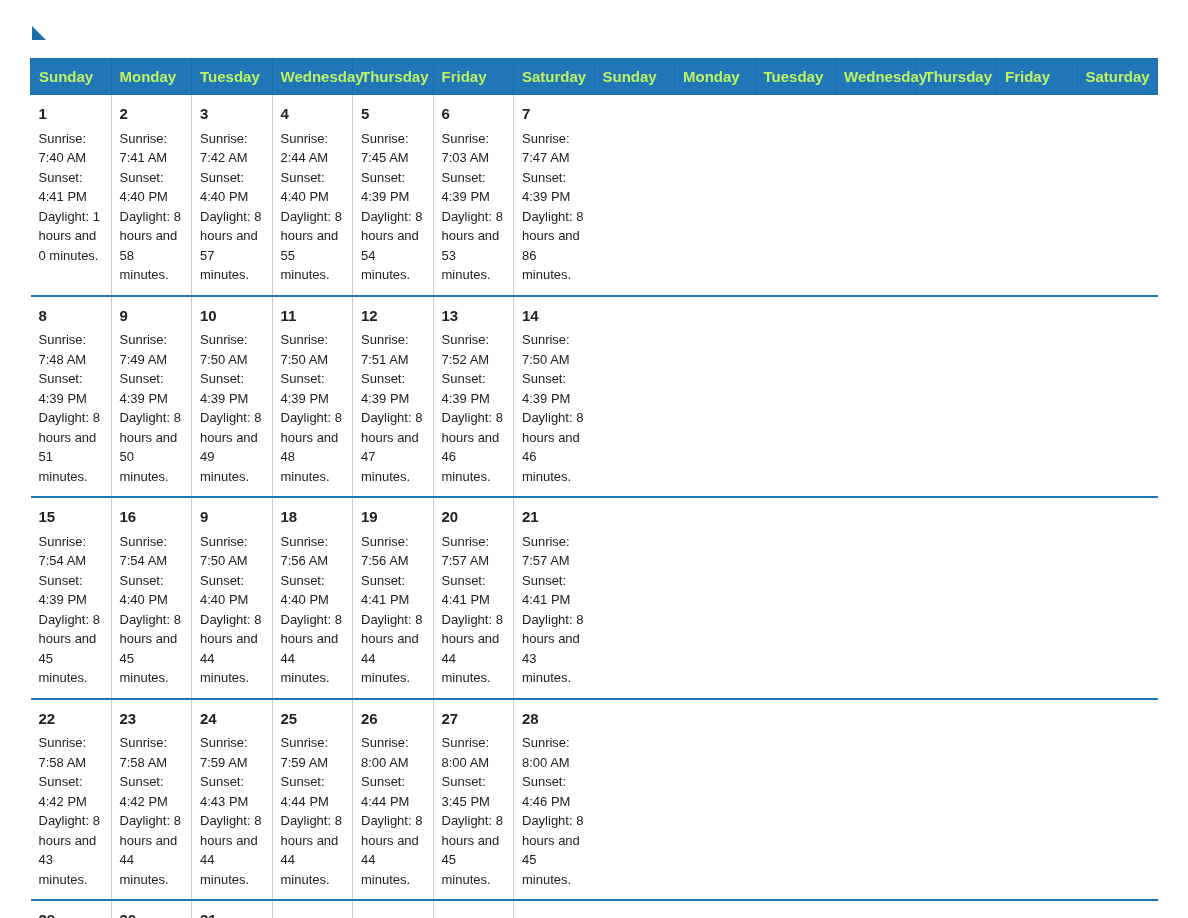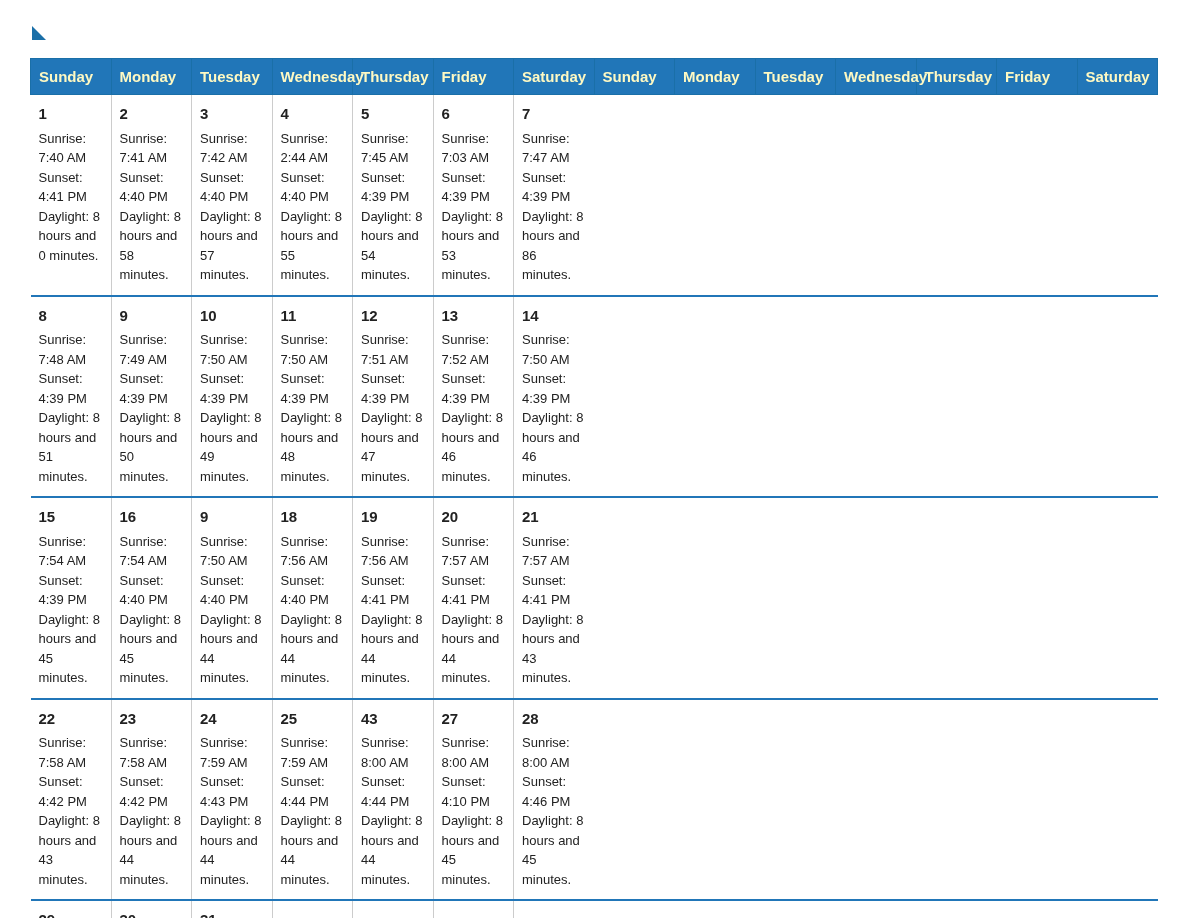--- a/index.html
+++ b/index.html
@@ -63,21 +63,21 @@
     }
     table {
       width: 100%;
       border-collapse: collapse;
       table-layout: fixed;
     }
     thead tr {
       background-color: #2176b8;
     }
     thead th {
-      color: #fef9c3;
+      color: #bef264;
       font-size: 15px;
       font-weight: bold;
       padding: 9px 8px;
       text-align: left;
       border: 1px solid #1a6fa8;
     }
     tbody tr {
       border-bottom: 2px solid #2176b8;
     }
     tbody td {
@@ -136,21 +136,21 @@
         <th>Friday</th>
         <th>Saturday</th>
       </tr>
   </thead>
   <tbody id="calendar-body">
   <tr>
         <td>
           <span class="day-num">1</span>
           <div>Sunrise: 7:40 AM</div>
           <div>Sunset: 4:41 PM</div>
-          <div>Daylight: 8 hours and 0 minutes.</div>
+          <div>Daylight: 1 hours and 0 minutes.</div>
         </td>
         <td>
           <span class="day-num">2</span>
           <div>Sunrise: 7:41 AM</div>
           <div>Sunset: 4:40 PM</div>
           <div>Daylight: 8 hours and 58 minutes.</div>
         </td>
         <td>
           <span class="day-num">3</span>
           <div>Sunrise: 7:42 AM</div>
@@ -289,29 +289,29 @@
           <div>Sunset: 4:43 PM</div>
           <div>Daylight: 8 hours and 44 minutes.</div>
         </td>
         <td>
           <span class="day-num">25</span>
           <div>Sunrise: 7:59 AM</div>
           <div>Sunset: 4:44 PM</div>
           <div>Daylight: 8 hours and 44 minutes.</div>
         </td>
         <td>
-          <span class="day-num">43</span>
+          <span class="day-num">26</span>
           <div>Sunrise: 8:00 AM</div>
           <div>Sunset: 4:44 PM</div>
           <div>Daylight: 8 hours and 44 minutes.</div>
         </td>
         <td>
           <span class="day-num">27</span>
           <div>Sunrise: 8:00 AM</div>
-          <div>Sunset: 4:10 PM</div>
+          <div>Sunset: 3:45 PM</div>
           <div>Daylight: 8 hours and 45 minutes.</div>
         </td>
         <td>
           <span class="day-num">28</span>
           <div>Sunrise: 8:00 AM</div>
           <div>Sunset: 4:46 PM</div>
           <div>Daylight: 8 hours and 45 minutes.</div>
         </td>
       </tr>
       <tr>

